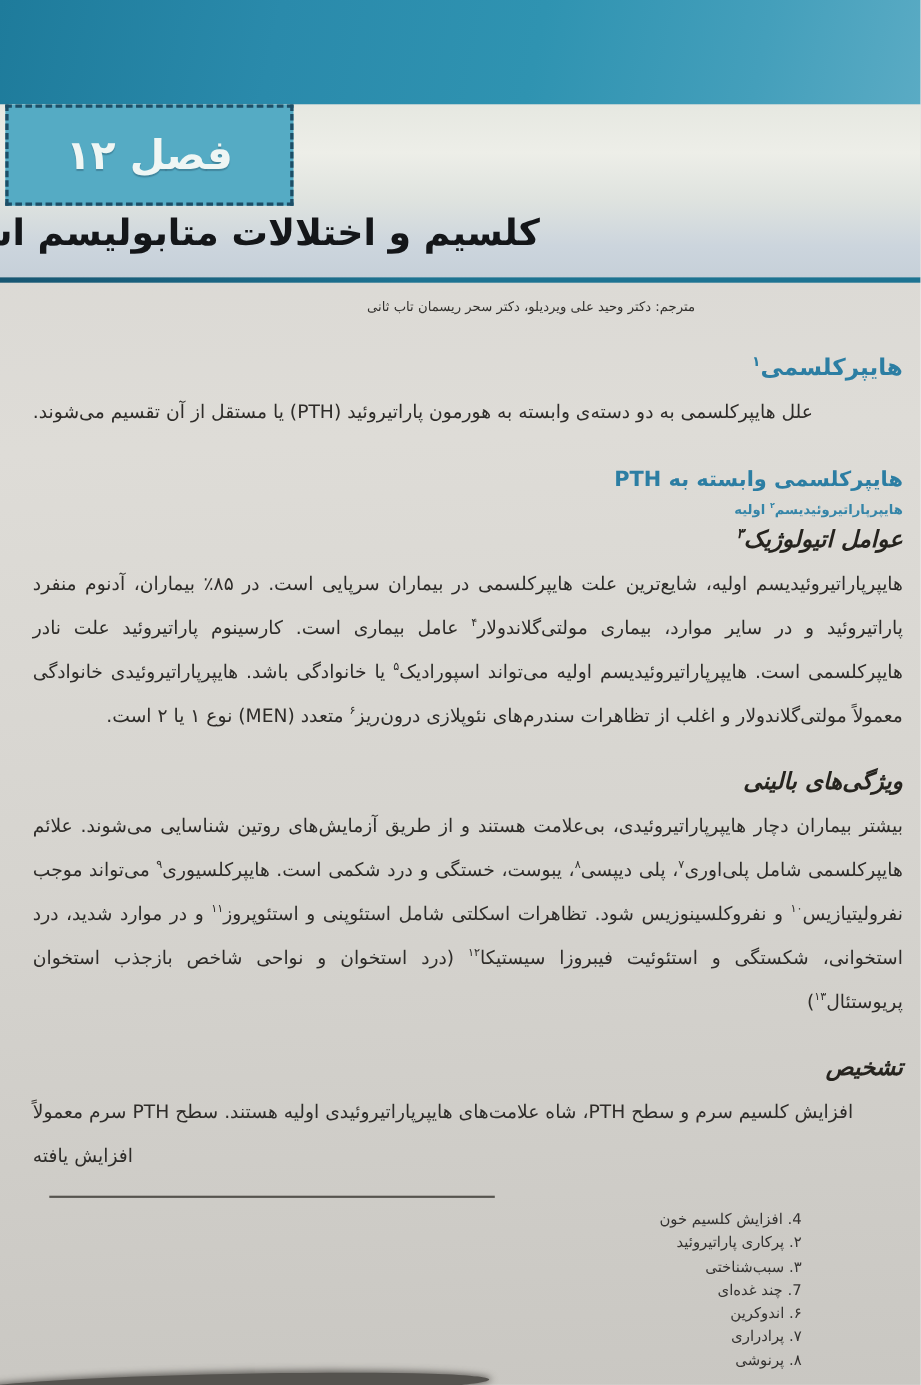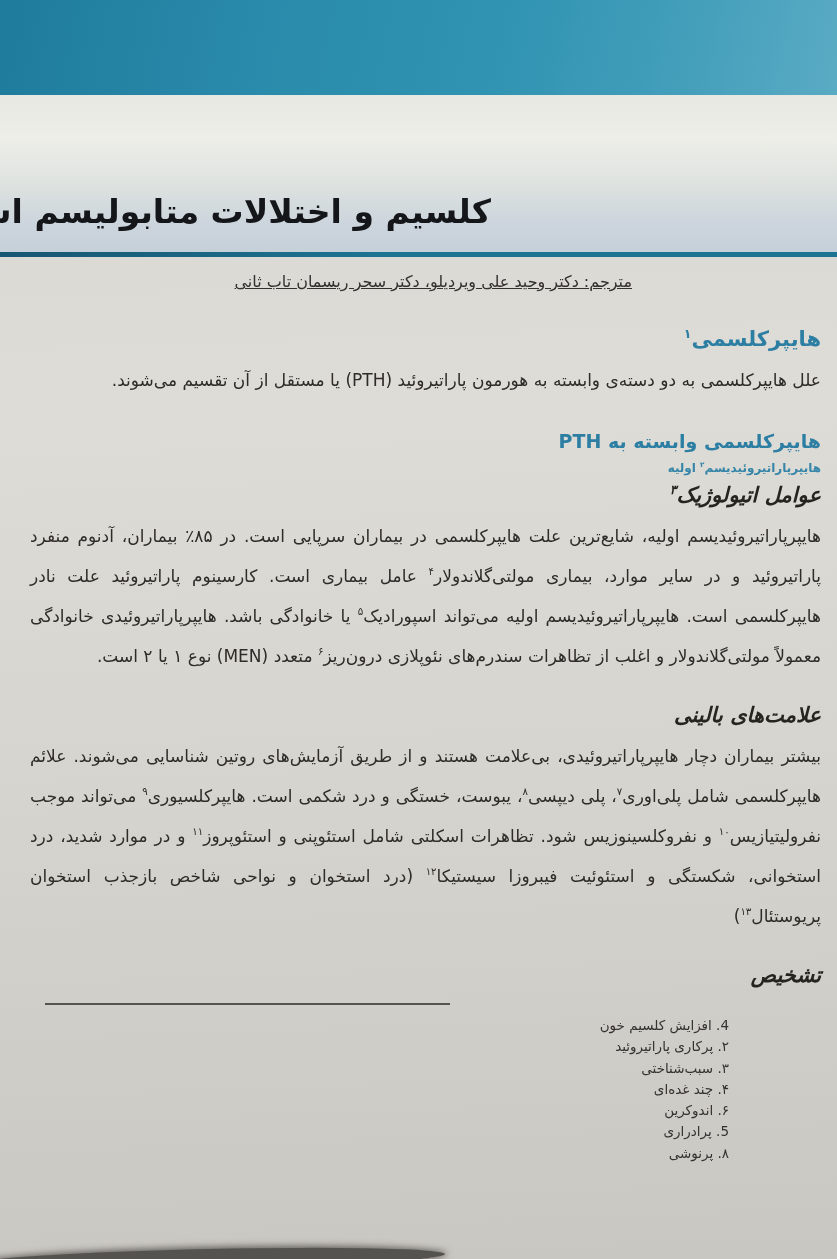--- a/index.html
+++ b/index.html
@@ -26,31 +26,31 @@
     display:flex; align-items:center; justify-content:center;
     color:#eff6f4; font-size:37px; font-weight:bold; letter-spacing:2px;
     text-shadow:0 1px 1px rgba(30,70,90,.35);
   }
   .book-title {
     margin:0; padding:96px 346px 0 0;
     font-size:33px; font-weight:bold; color:#141619;
     line-height:1.3; white-space:nowrap;
   }
   .title-rule { height:5px; background:linear-gradient(90deg,#175672 0%,#1d7392 45%,#1d7392 100%); }
-  .translator { margin:15px 205px 0 0; font-size:16px; color:#33312e;text-decoration:underline; }
+  .translator { margin:15px 205px 0 0; font-size:12px; color:#33312e; }
   .content { padding:0 16px 0 30px; }
   .h-teal { color:#2c7ea3; font-weight:bold; margin:0;text-align:right; }
   .h1 { font-size:21px; margin-top:36px; }
   .h2 { font-size:19px; margin-top:30px; }
   .h3 { font-size:12px; margin-top:9px; font-weight:600; color:#3585a8; }
   .h-italic { font-style:italic; font-weight:bold; font-size:21px; color:#26241f; margin:0; }
   .sp-lg { margin-top:27px; }
   .sp-sm { margin-top:8px; }
   p.body { font-size:17px; line-height:40px; margin:9px 0 0; text-align:justify; }
-  p.body.single { text-align:right; }
+  p.body.single { text-align:left; }
   sup { font-size:0.6em; line-height:0; }
   .footnote-rule {
     width:405px; height:0; border:0; border-top:2px solid #56544e;
     margin:16px 387px 8px 45px;
   }
   .footnotes {
     list-style:none; margin:0; padding:2px 108px 0 0;
     font-size:13.5px; line-height:21.3px; color:#343230;
   }
   .edge-shadow {
@@ -59,45 +59,49 @@
     box-shadow:0 0 7px 2px rgba(70,68,64,.8);
     transform:rotate(-1.2deg);
   }
 </style>
 </head>
 <body>
 
 <div class="header-band"></div>
 
 <div class="light-band">
+  <div class="chapter-box">
+    <span>فصل ۱۲</span>
+  </div>
   <h1 class="book-title">کلسیم و اختلالات متابولیسم استخوان</h1>
 </div>
 <div class="title-rule"></div>
 
 <div class="translator">مترجم: دکتر وحید علی ویردیلو، دکتر سحر ریسمان تاب ثانی</div>
 
 <main class="content">
   <h2 class="h-teal h1">هایپرکلسمی<sup>۱</sup></h2>
   <p class="body single">علل هایپرکلسمی به دو دسته‌ی وابسته به هورمون پاراتیروئید (PTH) یا مستقل از آن تقسیم می‌شوند.</p>
 
   <h2 class="h-teal h2">هایپرکلسمی وابسته به PTH</h2>
   <h3 class="h-teal h3">هایپرپاراتیروئیدیسم<sup>۲</sup> اولیه</h3>
   <h4 class="h-italic sp-sm">عوامل اتیولوژیک<sup>۳</sup></h4>
   <p class="body">هایپرپاراتیروئیدیسم اولیه، شایع‌ترین علت هایپرکلسمی در بیماران سرپایی است. در ۸۵٪ بیماران، آدنوم منفرد پاراتیروئید و در سایر موارد، بیماری مولتی‌گلاندولار<sup>۴</sup> عامل بیماری است. کارسینوم پاراتیروئید علت نادر هایپرکلسمی است. هایپرپاراتیروئیدیسم اولیه می‌تواند اسپورادیک<sup>۵</sup> یا خانوادگی باشد. هایپرپاراتیروئیدی خانوادگی معمولاً مولتی‌گلاندولار و اغلب از تظاهرات سندرم‌های نئوپلازی درون‌ریز<sup>۶</sup> متعدد (MEN) نوع ۱ یا ۲ است.</p>
 
-  <h4 class="h-italic sp-lg">علامت‌های بالینی</h4>
+  <h4 class="h-italic sp-lg">ویژگی‌های بالینی</h4>
   <p class="body">بیشتر بیماران دچار هایپرپاراتیروئیدی، بی‌علامت هستند و از طریق آزمایش‌های روتین شناسایی می‌شوند. علائم هایپرکلسمی شامل پلی‌اوری<sup>۷</sup>، پلی دیپسی<sup>۸</sup>، یبوست، خستگی و درد شکمی است. هایپرکلسیوری<sup>۹</sup> می‌تواند موجب نفرولیتیازیس<sup>۱۰</sup> و نفروکلسینوزیس شود. تظاهرات اسکلتی شامل استئوپنی و استئوپروز<sup>۱۱</sup> و در موارد شدید، درد استخوانی، شکستگی و استئوئیت فیبروزا سیستیکا<sup>۱۲</sup> (درد استخوان و نواحی شاخص بازجذب استخوان پریوستئال<sup>۱۳</sup>)</p>
 
   <h4 class="h-italic sp-lg">تشخیص</h4>
+  <p class="body single">افزایش کلسیم سرم و سطح PTH، شاه علامت‌های هایپرپاراتیروئیدی اولیه هستند. سطح PTH سرم معمولاً افزایش یافته</p>
 </main>
 
 <hr class="footnote-rule">
 <ol class="footnotes" id="footnotes">
     <li>4. افزایش کلسیم خون</li>
     <li>۲. پرکاری پاراتیروئید</li>
     <li>۳. سبب‌شناختی</li>
-    <li>۴. چند غده‌ای</li>
+    <li>7. چند غده‌ای</li>
     <li>۶. اندوکرین</li>
-    <li>5. پرادراری</li>
+    <li>۷. پرادراری</li>
     <li>۸. پرنوشی</li>
   </ol>
 
 <div class="edge-shadow"></div>
 
 </body></html>

